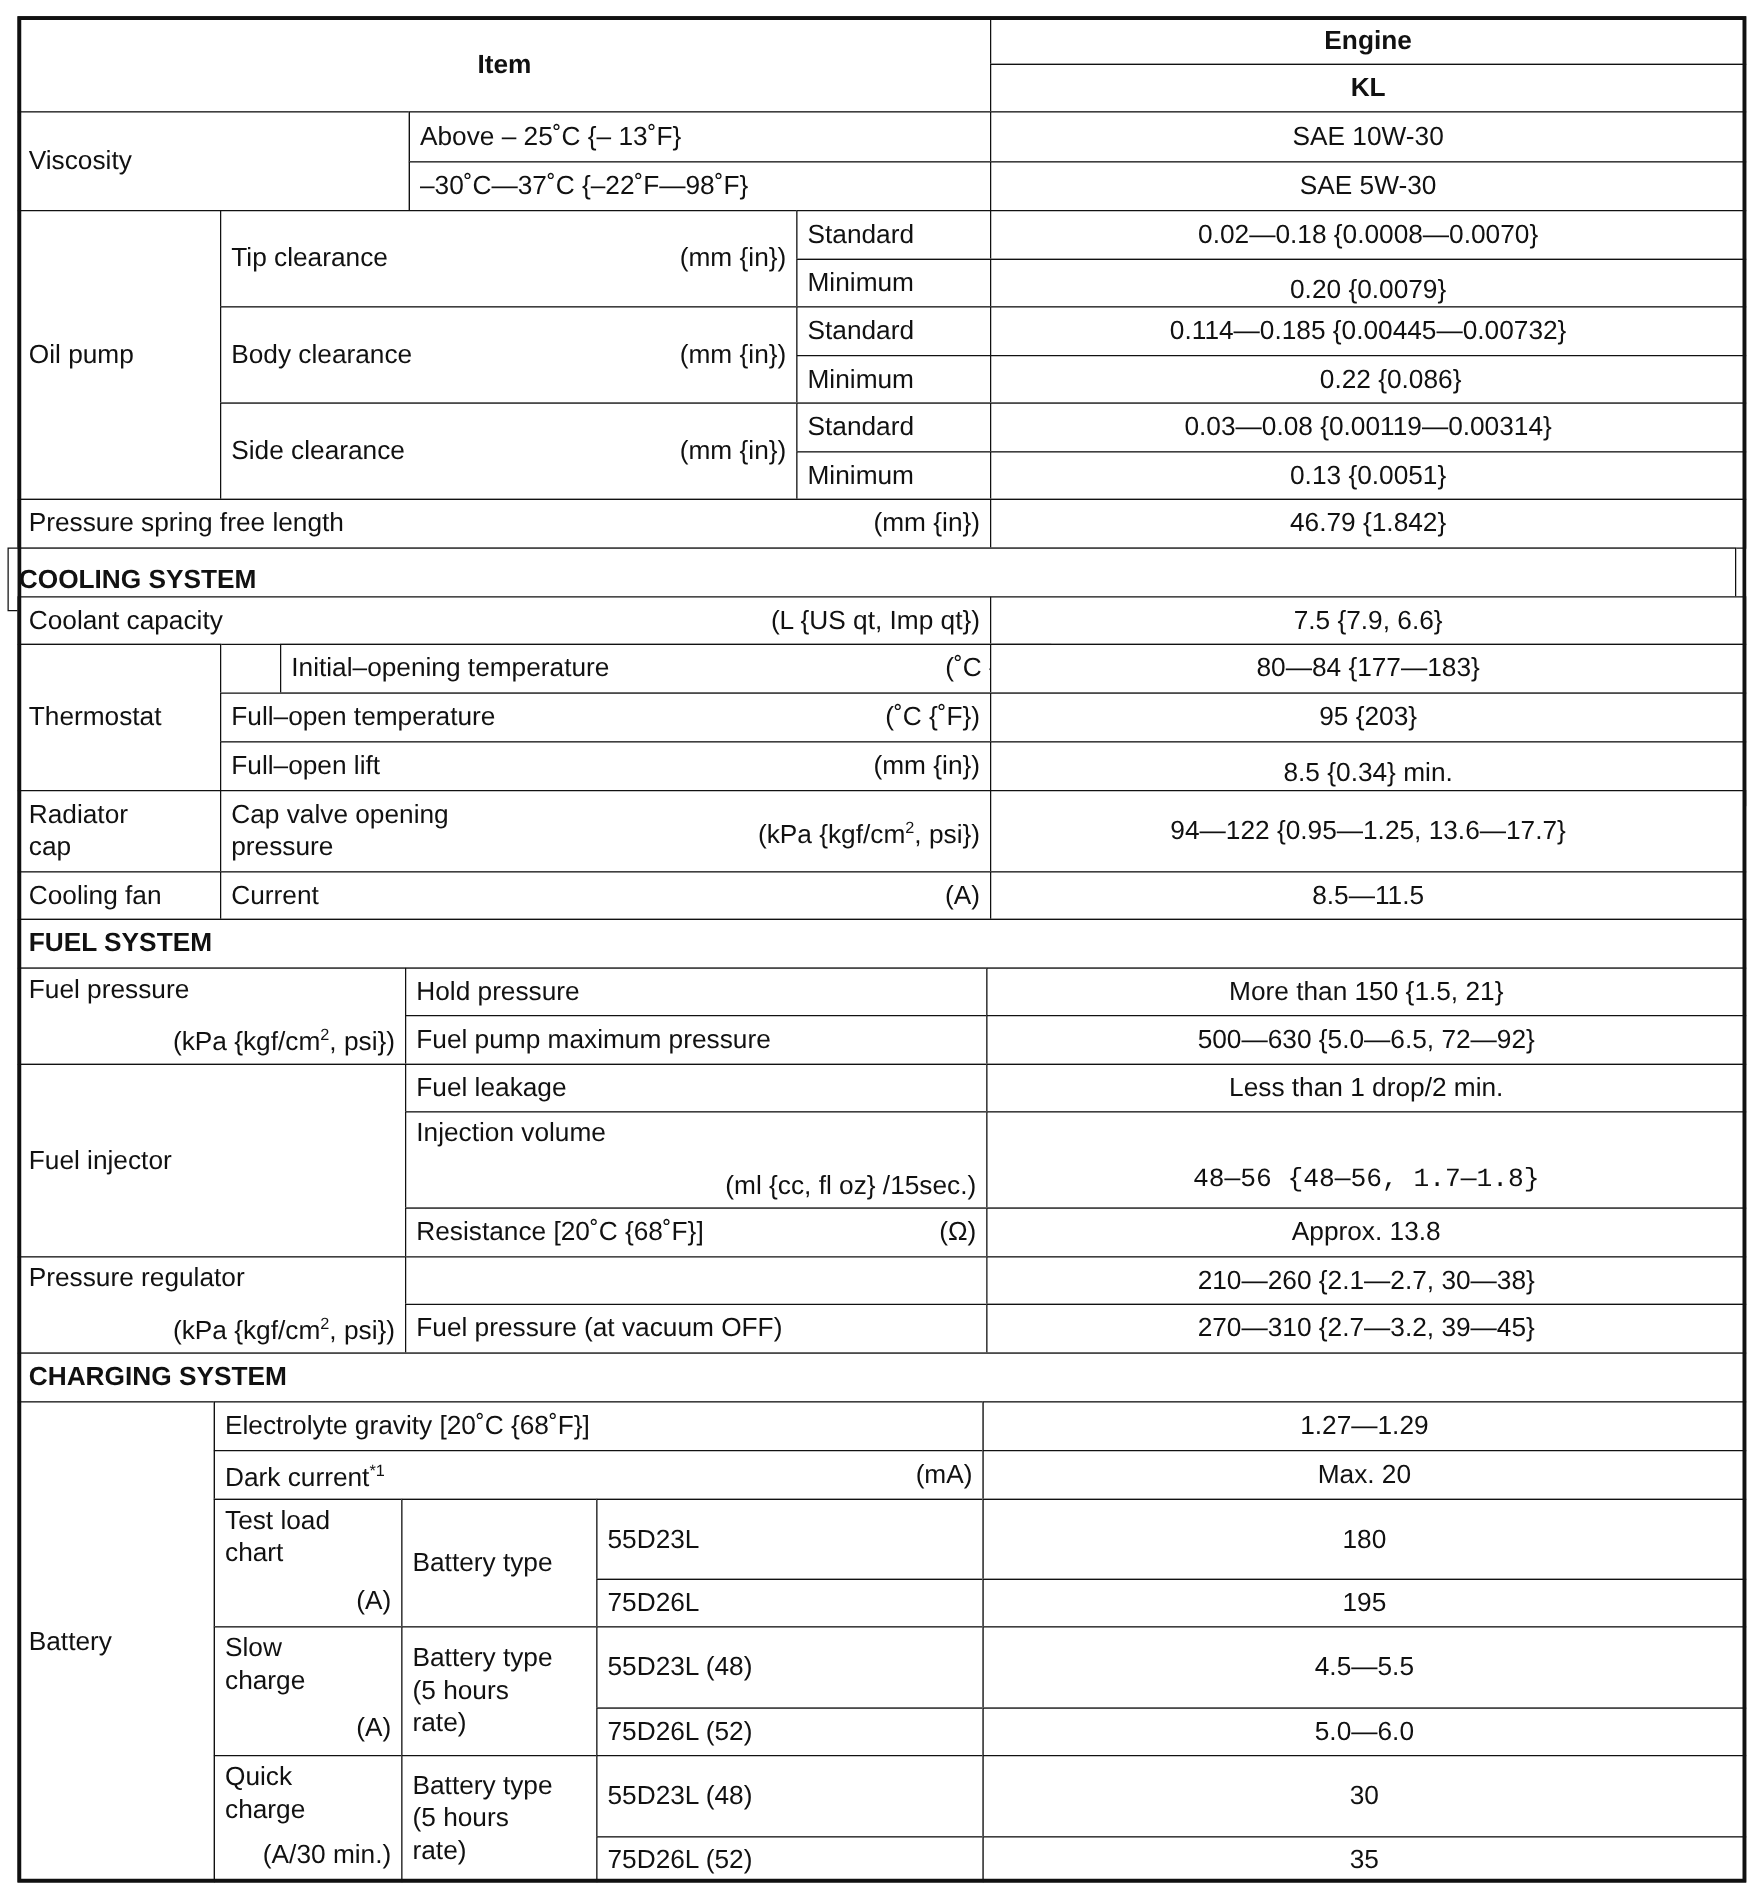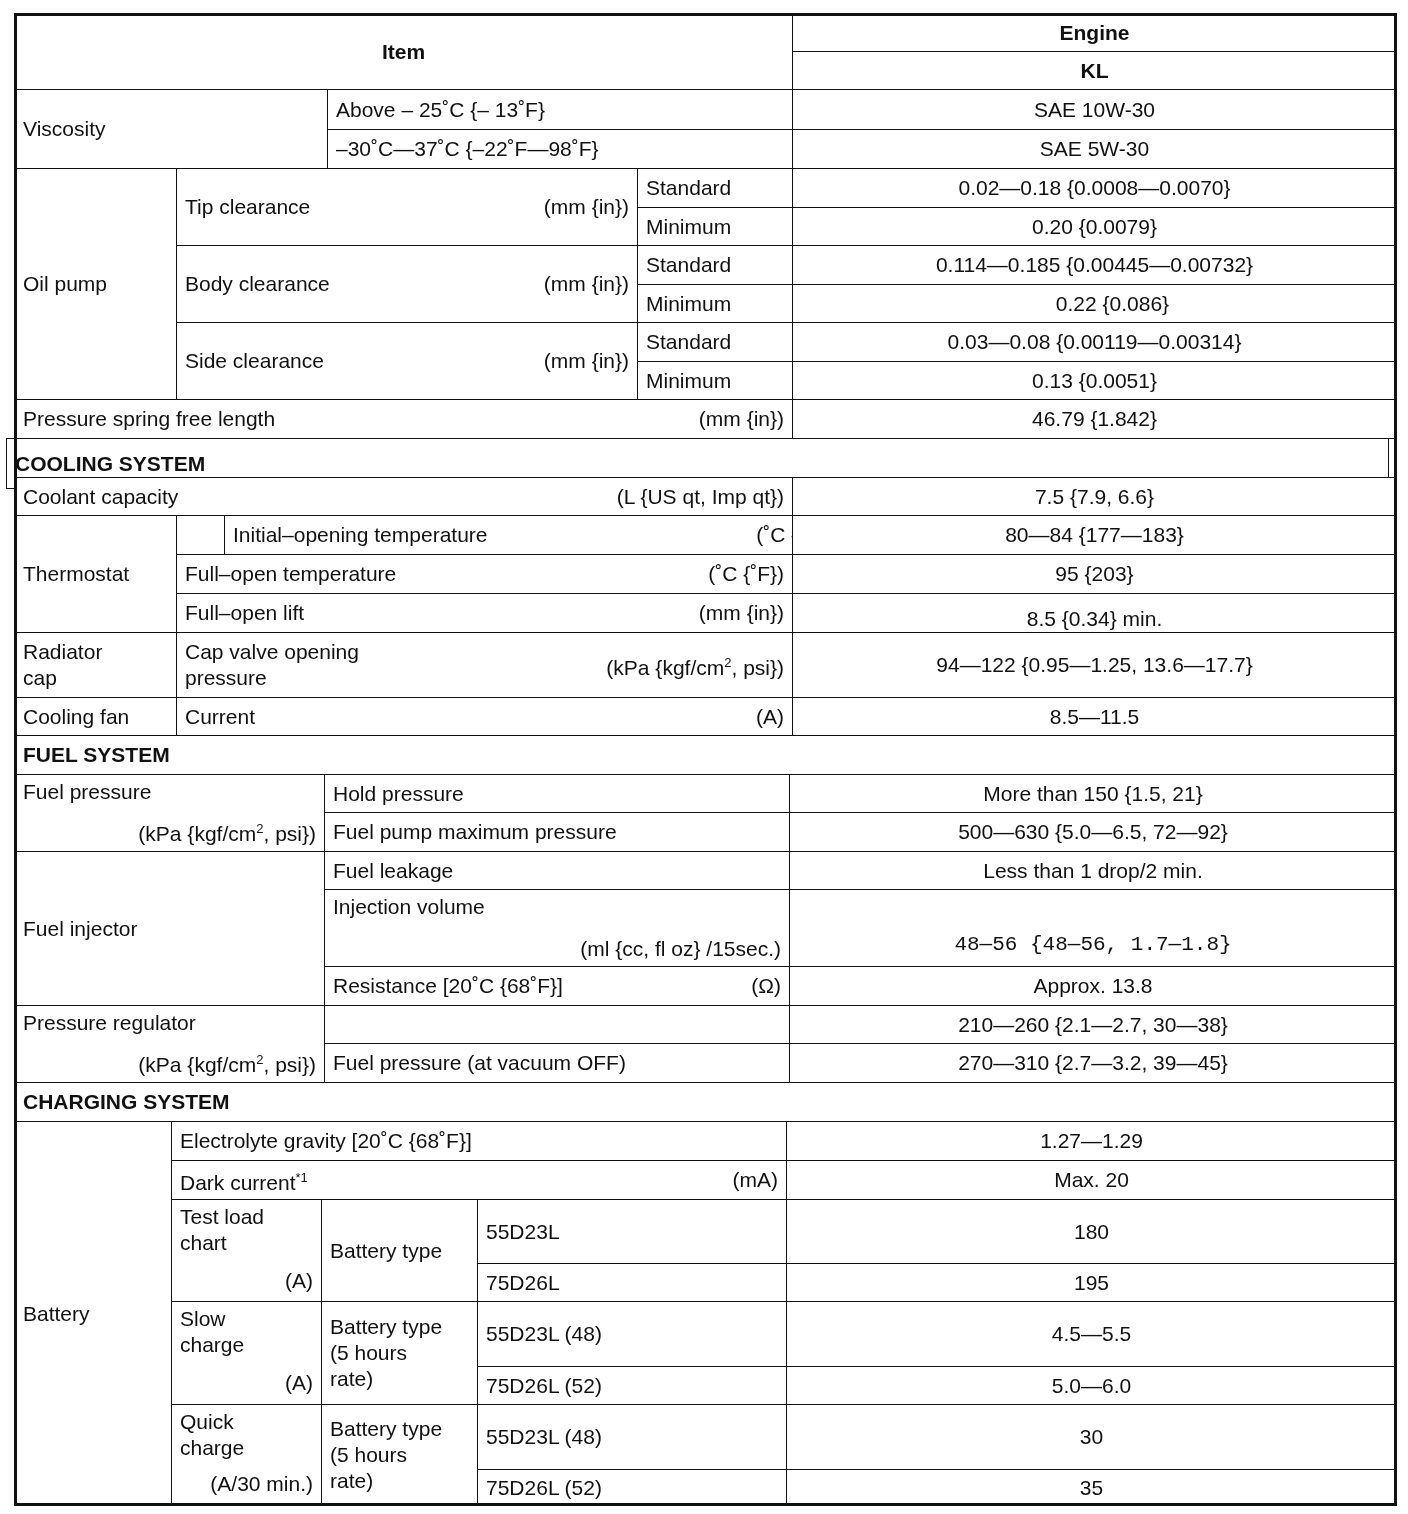--- a/index.html
+++ b/index.html
@@ -59,21 +59,21 @@
     </div>
   <div class="c" style="left:637px;top:168px;width:156px;height:40px;">
       <span>Standard</span>
     </div>
   <div class="c ctr" style="left:792px;top:168px;width:605px;height:40px;">
       <span>0.02—0.18 {0.0008—0.0070}</span>
     </div>
   <div class="c" style="left:637px;top:207px;width:156px;height:39px;">
       <span>Minimum</span>
     </div>
-  <div class="c ctr" style="left:792px;top:207px;width:605px;height:39px;">
+  <div class="c ctr" style="left:792px;top:207px;width:605px;height:39px;align-items:flex-end;">
       <span>0.20 {0.0079}</span>
     </div>
 
   <div class="c" style="left:176px;top:245px;width:462px;height:78px;">
       <span>Body clearance</span>
       <span class="unit">(mm {in})</span>
     </div>
   <div class="c" style="left:637px;top:245px;width:156px;height:40px;">
       <span>Standard</span>
     </div>

